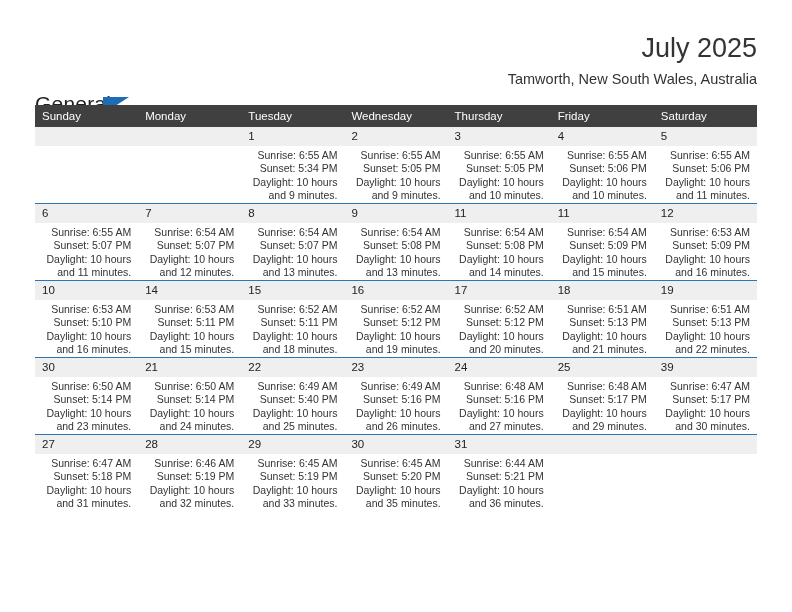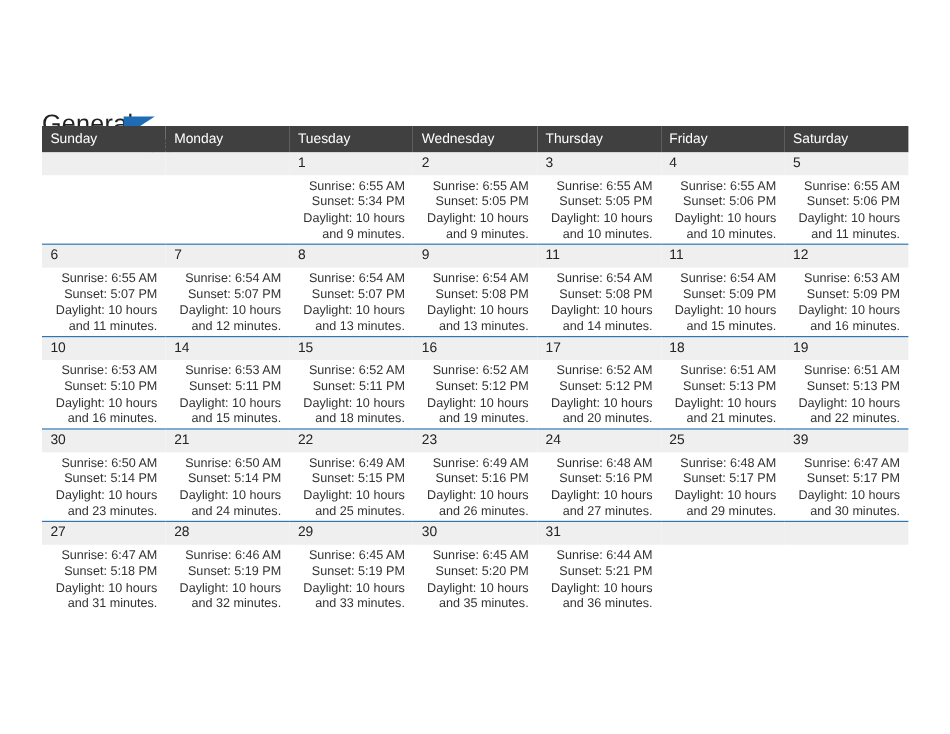--- a/index.html
+++ b/index.html
@@ -142,20 +142,24 @@
 <div class="page">
 
   <div class="header">
 
     <div class="logo">
       <span class="logo-general">General</span>
       <span class="logo-triangle"></span>
       <span class="logo-blue">Blue</span>
     </div>
 
+    <div class="title-block">
+      <div class="month-title">July 2025</div>
+      <div class="location-title">Tamworth, New South Wales, Australia</div>
+    </div>
 
   </div>
 
   <div class="calendar">
     <table class="cal">
       <thead>
         <tr id="weekday-row">
             <th>Sunday</th>
             <th>Monday</th>
             <th>Tuesday</th>
@@ -365,21 +369,21 @@
                 <div>Sunrise: 6:50 AM</div>
                 <div>Sunset: 5:14 PM</div>
                 <div>Daylight: 10 hours</div>
                 <div>and 24 minutes.</div>
               </div>
             </td>
             <td>
               <div class="daynum">22</div>
               <div class="events">
                 <div>Sunrise: 6:49 AM</div>
-                <div>Sunset: 5:15 PM</div>
+                <div>Sunset: 5:40 PM</div>
                 <div>Daylight: 10 hours</div>
                 <div>and 25 minutes.</div>
               </div>
             </td>
             <td>
               <div class="daynum">23</div>
               <div class="events">
                 <div>Sunrise: 6:49 AM</div>
                 <div>Sunset: 5:16 PM</div>
                 <div>Daylight: 10 hours</div>

